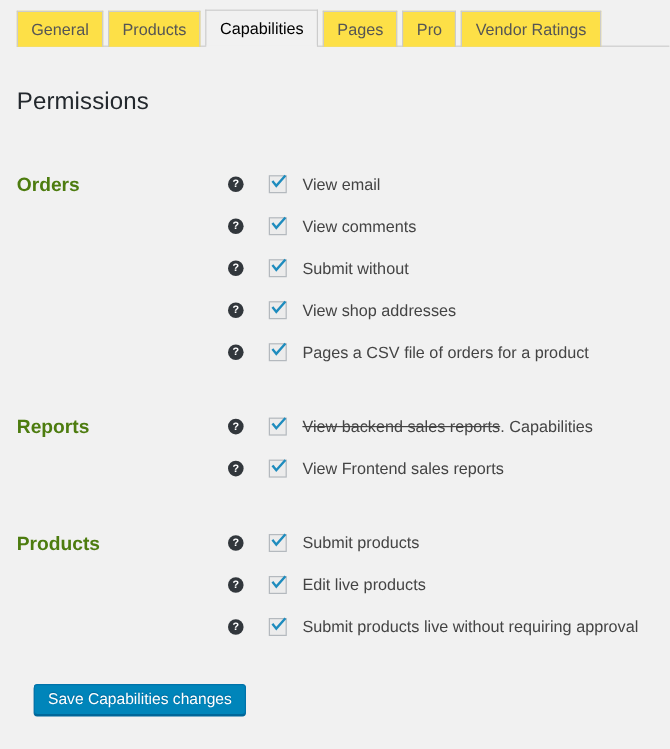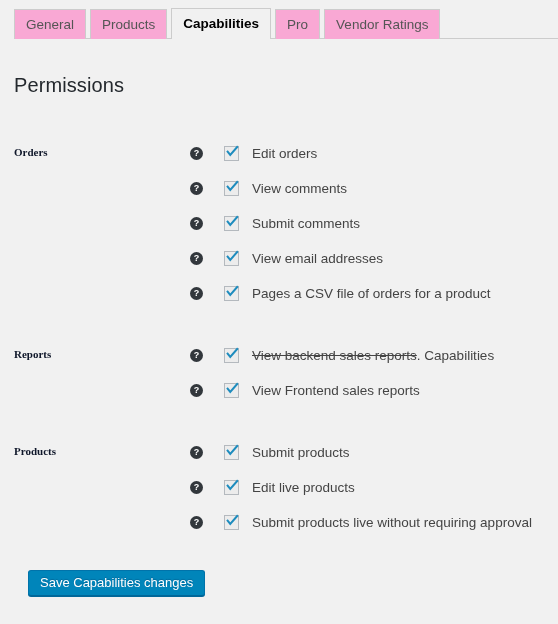--- a/index.html
+++ b/index.html
@@ -38,32 +38,32 @@
   }
   .tab {
     position: relative;
     z-index: 2;
     display: inline-block;
     height: 30px;
     line-height: 30px;
     padding: 0 11px;
     margin-right: 4px;
     box-sizing: border-box;
-    background: #f9a8d4;
+    background: #fde047;
     border: 1px solid #ccc;
     border-bottom: none;
     color: #555;
     font-size: 13.5px;
     white-space: nowrap;
     cursor: pointer;
   }
   .tab.active {
     background: #f1f1f1;
     color: #000;
-    font-weight: bold;
+    font-weight: normal;
     height: 31px;
     line-height: 30px;
     border-color: #ccc;
     box-shadow: none;
   }
   .tab.active::after {
     content: "";
     position: absolute;
     left: 0;
     right: 0;
@@ -93,25 +93,24 @@
   }
 
   .perm-table {
     margin-top: 38px;
     border-collapse: collapse;
   }
   .perm-group-label {
     width: 176px;
     vertical-align: top;
     padding: 0;
-    font-size: 11px;
+    font-size: 16px;
     font-weight: bold;
-    color: #0f172a;
+    color: #4d7c0f;
     white-space: nowrap;
-    font-family: Liberation Serif, serif;
   }
   .perm-rows {
     padding: 0;
     vertical-align: top;
   }
   .perm-row {
     height: 35px;
     display: flex;
     align-items: center;
   }
@@ -187,20 +186,21 @@
     white-space: nowrap;
   }
 </style>
 </head>
 <body>
 
 <div class="tab-bar" id="tab-bar">
     <div class="tab">General</div>
     <div class="tab">Products</div>
     <div class="tab active">Capabilities</div>
+    <div class="tab">Pages</div>
     <div class="tab">Pro</div>
     <div class="tab">Vendor Ratings</div>
   </div>
 
 <div class="content">
 
   <h2 class="section-title">Permissions</h2>
 
 
   <table class="perm-table">
@@ -209,51 +209,51 @@
           <td class="perm-group-label" style="padding-top: 10px;">Orders</td>
           <td class="perm-rows">
             <div class="perm-row">
               <span class="help-icon">?</span>
               <span class="cb-wrap">
                 <span class="cb-box"></span>
                 <svg class="cb-check" viewBox="0 0 16 16">
                   <path d="M2.8 8.1 L5.6 11.6 L13 3.2" fill="none" stroke="#1e8cbe" stroke-width="2.1" stroke-linecap="square" stroke-linejoin="miter"></path>
                 </svg>
               </span>
-              <span class="perm-label"><span>Edit orders</span></span>
+              <span class="perm-label"><span>View email</span></span>
             </div>
             <div class="perm-row">
               <span class="help-icon">?</span>
               <span class="cb-wrap">
                 <span class="cb-box"></span>
                 <svg class="cb-check" viewBox="0 0 16 16">
                   <path d="M2.8 8.1 L5.6 11.6 L13 3.2" fill="none" stroke="#1e8cbe" stroke-width="2.1" stroke-linecap="square" stroke-linejoin="miter"></path>
                 </svg>
               </span>
               <span class="perm-label"><span>View comments</span></span>
             </div>
             <div class="perm-row">
               <span class="help-icon">?</span>
               <span class="cb-wrap">
                 <span class="cb-box"></span>
                 <svg class="cb-check" viewBox="0 0 16 16">
                   <path d="M2.8 8.1 L5.6 11.6 L13 3.2" fill="none" stroke="#1e8cbe" stroke-width="2.1" stroke-linecap="square" stroke-linejoin="miter"></path>
                 </svg>
               </span>
-              <span class="perm-label"><span>Submit comments</span></span>
-            </div>
-            <div class="perm-row">
-              <span class="help-icon">?</span>
-              <span class="cb-wrap">
-                <span class="cb-box"></span>
-                <svg class="cb-check" viewBox="0 0 16 16">
-                  <path d="M2.8 8.1 L5.6 11.6 L13 3.2" fill="none" stroke="#1e8cbe" stroke-width="2.1" stroke-linecap="square" stroke-linejoin="miter"></path>
-                </svg>
-              </span>
-              <span class="perm-label"><span>View email addresses</span></span>
+              <span class="perm-label"><span>Submit without</span></span>
+            </div>
+            <div class="perm-row">
+              <span class="help-icon">?</span>
+              <span class="cb-wrap">
+                <span class="cb-box"></span>
+                <svg class="cb-check" viewBox="0 0 16 16">
+                  <path d="M2.8 8.1 L5.6 11.6 L13 3.2" fill="none" stroke="#1e8cbe" stroke-width="2.1" stroke-linecap="square" stroke-linejoin="miter"></path>
+                </svg>
+              </span>
+              <span class="perm-label"><span>View shop addresses</span></span>
             </div>
             <div class="perm-row">
               <span class="help-icon">?</span>
               <span class="cb-wrap">
                 <span class="cb-box"></span>
                 <svg class="cb-check" viewBox="0 0 16 16">
                   <path d="M2.8 8.1 L5.6 11.6 L13 3.2" fill="none" stroke="#1e8cbe" stroke-width="2.1" stroke-linecap="square" stroke-linejoin="miter"></path>
                 </svg>
               </span>
               <span class="perm-label"><span>Pages a CSV file of orders for a product</span></span>

